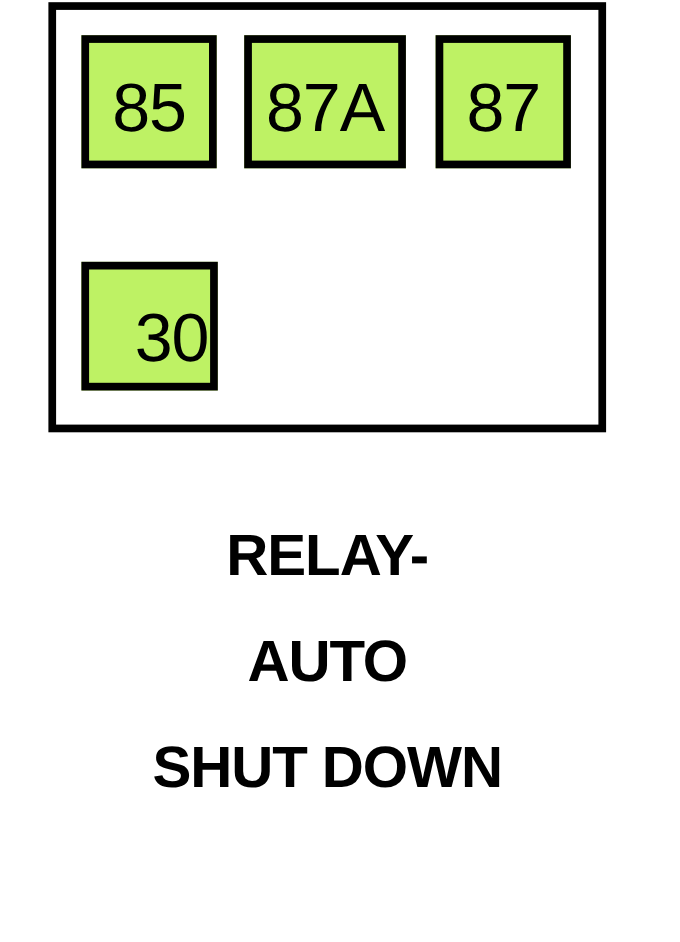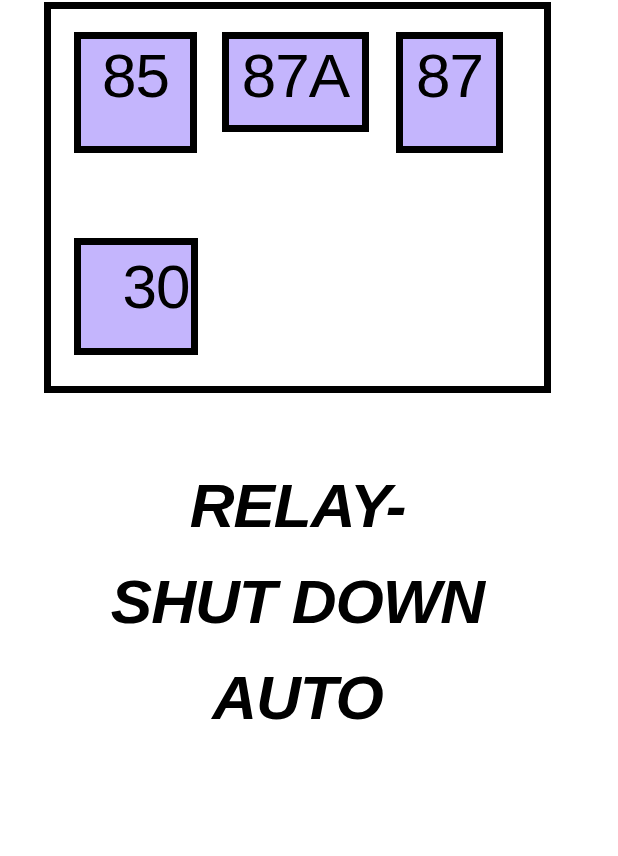--- a/index.html
+++ b/index.html
@@ -23,53 +23,52 @@
     top: 2px;
     width: 507px;
     height: 391px;
     border: 7px solid #000000;
     background: #ffffff;
   }
   
   .pin {
     position: absolute;
     border: 7px solid #000000;
-    background: #c4b5fd;
+    background: #bef264;
     display: flex;
-    align-items: flex-start;
+    align-items: center;
     justify-content: center;
     font-size: 62px;
     font-weight: 400;
     color: #000000;
     line-height: 1;
   }
   .pin span { transform: translateY(6px); letter-spacing: -1px; }
   .pin-top-left     { left: 23px;  top: 23px;  width: 123px; height: 121px; }
-  .pin-top-center   { left: 171px; top: 23px;  width: 147px; height: 100px; }
-  .pin-top-right    { left: 345px; top: 23px;  width: 107px; height: 121px; }
+  .pin-top-center   { left: 171px; top: 23px;  width: 147px; height: 121px; }
+  .pin-top-right    { left: 345px; top: 23px;  width: 123px; height: 121px; }
   .pin-bottom-left  { left: 23px;  top: 229px; width: 124px; height: 117px; padding-left: 40px; }
   .pin-bottom-right { left: 345px; top: 229px; width: 123px; height: 119px; }
   .pin-bottom-left span, .pin-bottom-right span { transform: translateY(11px); }
   
   .caption {
     position: absolute;
     left: 44px;
     top: 458px;
     width: 507px;
     text-align: center;
     color: #000000;
   }
   .caption-line {
     height: 96px;
     line-height: 96px;
-    font-size: 62px;
+    font-size: 53px;
     font-weight: 700;
     letter-spacing: -1px;
     white-space: nowrap;
-    font-style: italic;
   }
 </style>
 </head>
 <body>
 
 <div class="diagram">
 
   <div class="relay-outline">
 
     <div class="pin pin-top-left">
@@ -86,17 +85,17 @@
 
     <div class="pin pin-bottom-left">
       <span>30</span>
     </div>
 
 
   </div>
 
   <div class="caption">
     <div class="caption-line">RELAY-</div>
+    <div class="caption-line">AUTO</div>
     <div class="caption-line">SHUT DOWN</div>
-    <div class="caption-line">AUTO</div>
   </div>
 
 </div>
 
 </body></html>

